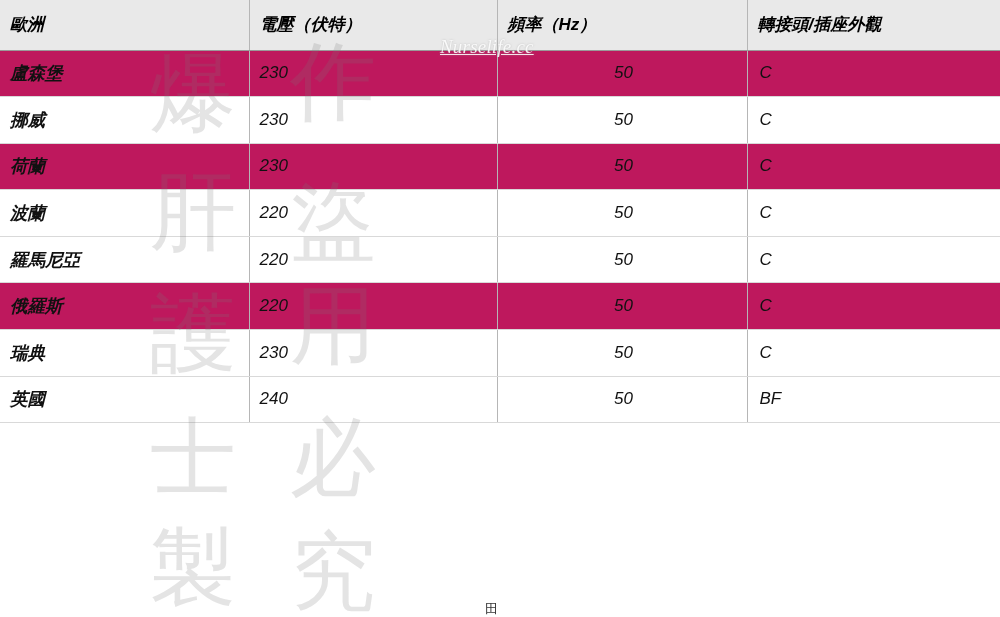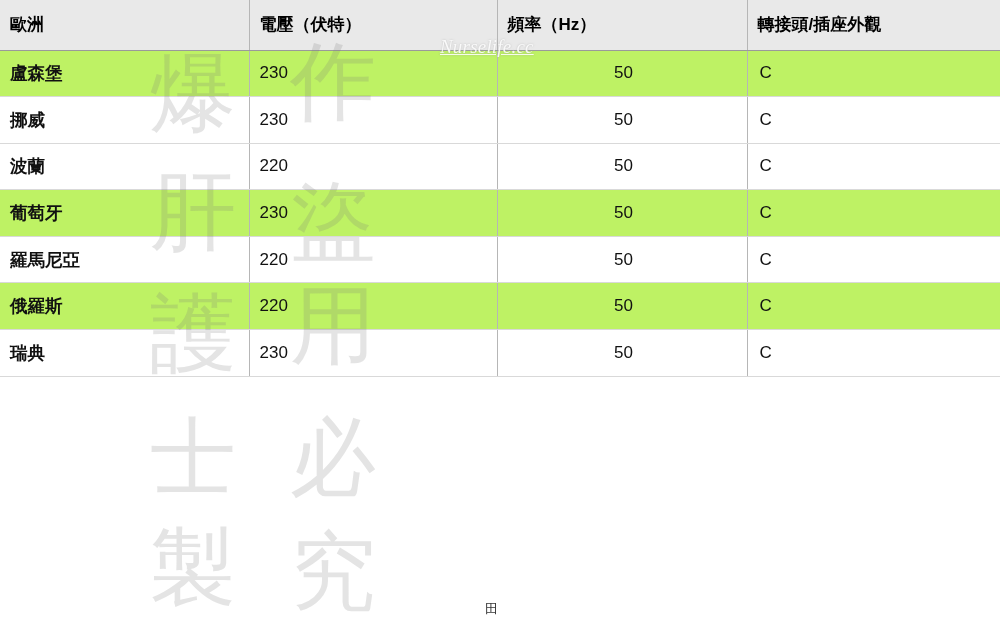--- a/index.html
+++ b/index.html
@@ -65,34 +65,35 @@
   th, td {
     border-right: 1px solid #b6b6b6;
     border-bottom: 1px solid #d9d9d9;
     padding: 0 10px;
     font-size: 17px;
     color: #111111;
     vertical-align: middle;
     height: 46.6px;
     box-sizing: border-box;
     background-clip: padding-box;
+    font-style: italic;
   }
   th:last-child, td:last-child { border-right: none; }
 
   thead th {
     height: 50px;
     background: #e9e9e9;
     font-weight: bold;
     text-align: left;
     font-size: 17px;
     border-bottom: 1px solid #9a9a9a;
     color: #000;
   }
 
-  tbody tr.odd td { background: #bef264; }
+  tbody tr.odd td { background: #be185d; }
   tbody tr.even td { background: #ffffff; }
 
   td.country { font-weight: bold; font-size: 17.5px; }
   td.volt { text-align: left; }
   td.freq { text-align: center; padding-left: 13px; }
   td.plug { text-align: left; padding-left: 12px; }
 
   
   .stray-glyph {
     position: absolute;
@@ -144,29 +145,29 @@
         <td class="volt">230</td>
         <td class="freq">50</td>
         <td class="plug">C</td>
       </tr>
       <tr class="even">
         <td class="country">挪威</td>
         <td class="volt">230</td>
         <td class="freq">50</td>
         <td class="plug">C</td>
       </tr>
+      <tr class="odd">
+        <td class="country">荷蘭</td>
+        <td class="volt">230</td>
+        <td class="freq">50</td>
+        <td class="plug">C</td>
+      </tr>
       <tr class="even">
         <td class="country">波蘭</td>
         <td class="volt">220</td>
-        <td class="freq">50</td>
-        <td class="plug">C</td>
-      </tr>
-      <tr class="odd">
-        <td class="country">葡萄牙</td>
-        <td class="volt">230</td>
         <td class="freq">50</td>
         <td class="plug">C</td>
       </tr>
       <tr class="even">
         <td class="country">羅馬尼亞</td>
         <td class="volt">220</td>
         <td class="freq">50</td>
         <td class="plug">C</td>
       </tr>
       <tr class="odd">
@@ -174,17 +175,23 @@
         <td class="volt">220</td>
         <td class="freq">50</td>
         <td class="plug">C</td>
       </tr>
       <tr class="even">
         <td class="country">瑞典</td>
         <td class="volt">230</td>
         <td class="freq">50</td>
         <td class="plug">C</td>
       </tr>
+      <tr class="even">
+        <td class="country">英國</td>
+        <td class="volt">240</td>
+        <td class="freq">50</td>
+        <td class="plug">BF</td>
+      </tr>
     </tbody>
   </table>
 
   <span class="stray-glyph">田</span>
 </div>
 
 </body></html>

